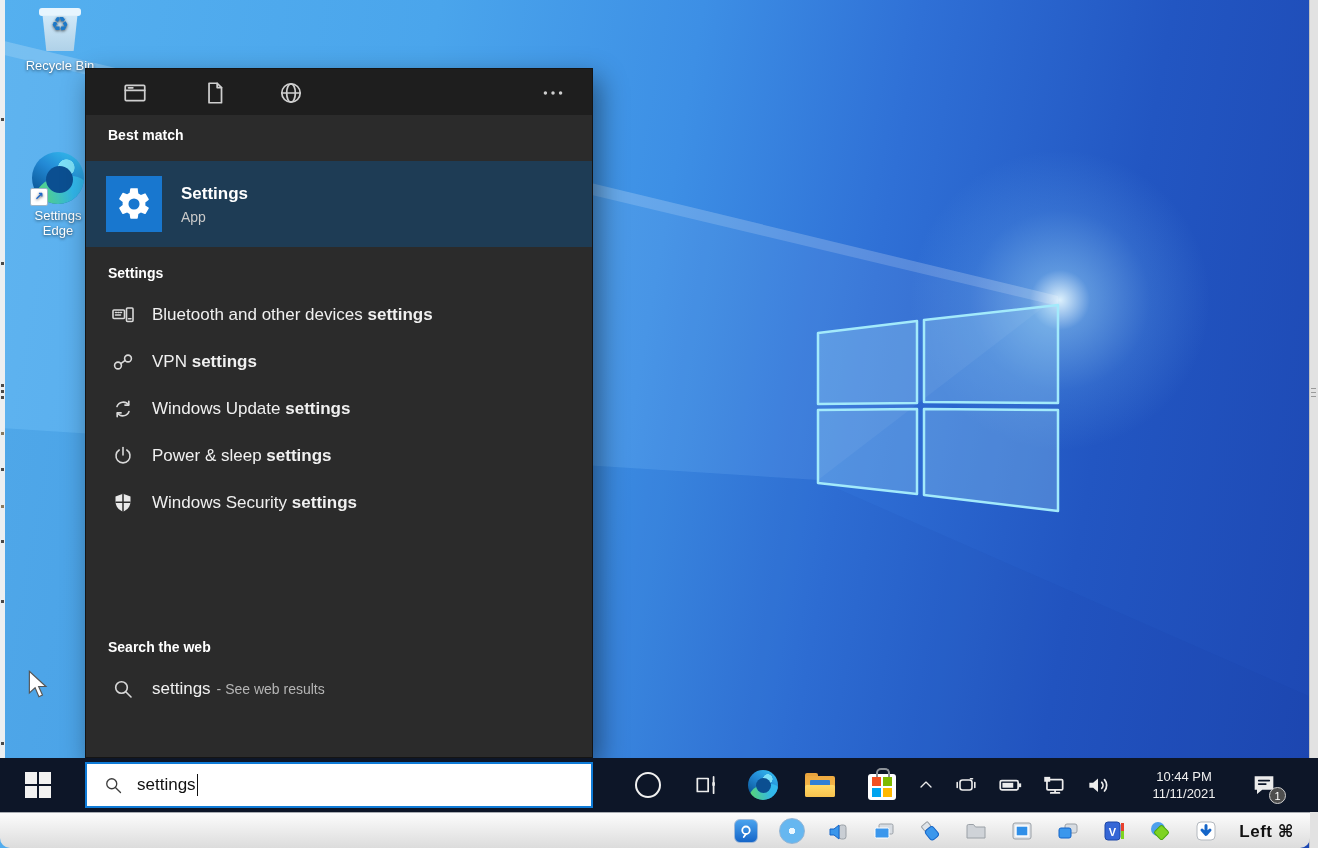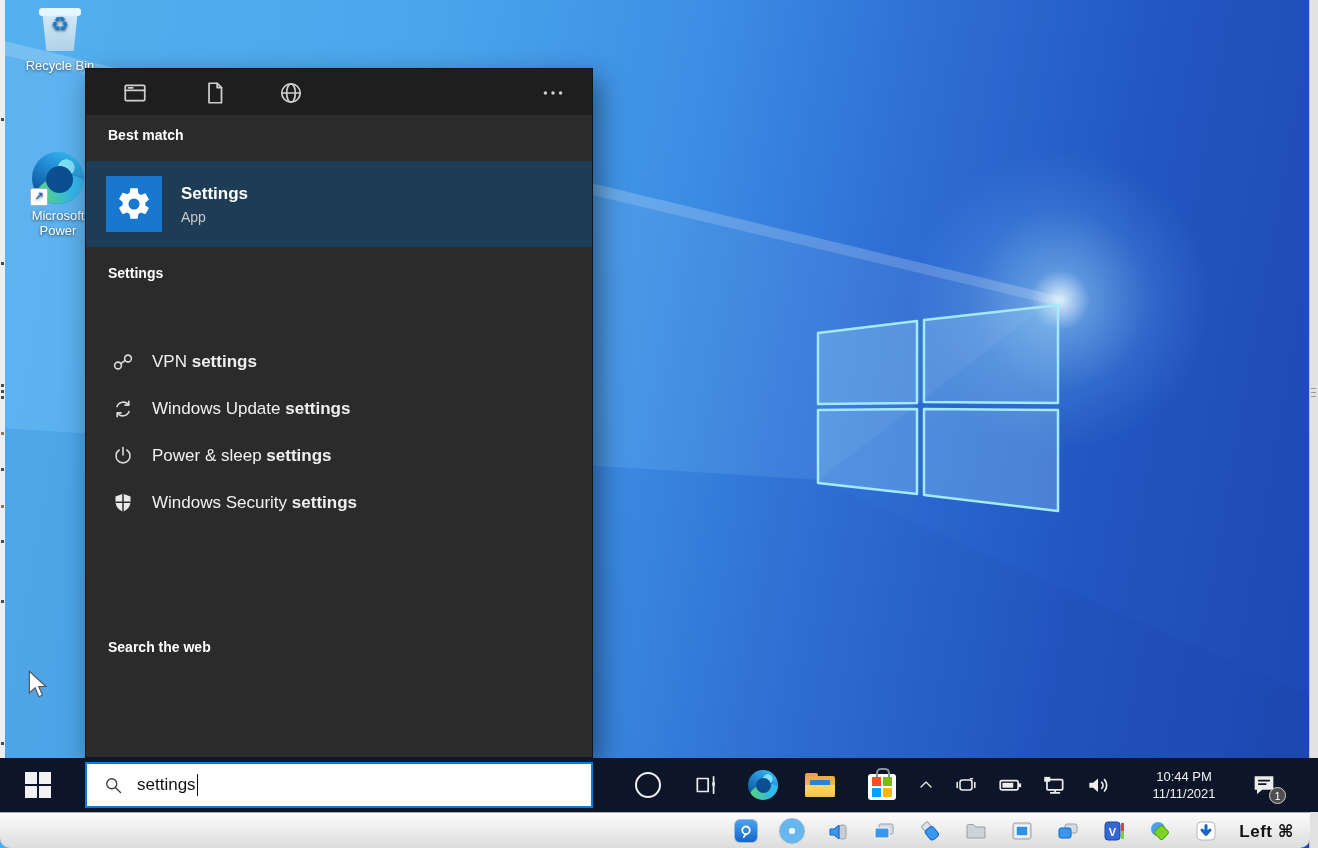--- a/index.html
+++ b/index.html
@@ -125,21 +125,21 @@
         <span class="body"></span>
         <span class="mark">♻</span>
     </div>
     <div>Recycle Bin</div>
   </div>
   <div class="dicon" style="left:18px;top:152px;">
     <div style="position:relative;width:52px;height:52px;margin:0 auto 4px;">
       <div class="edge-orb" style="width:52px;height:52px;"></div>
       <span class="edge-badge">↗</span>
     </div>
-    <div>Microsoft Power</div>
+    <div>Settings Edge</div>
   </div>
 
   <svg class="cursor" width="26" height="28" viewBox="0 0 18 22">
     <path d="M3 1 L3 18 L7.5 14 L10.5 21 L13.3 19.7 L10.3 13 L16 13 Z" fill="#fff" stroke="#555" stroke-width="0.9"></path>
   </svg>
 
   <div class="panel">
 
     <div class="tabsrow">
       <span class="tab" style="left:36px">
@@ -181,20 +181,31 @@
           </svg>
       </div>
       <div class="best-meta">
         <div class="best-title">Settings</div>
         <div class="best-sub">App</div>
       </div>
     </div>
 
     <div class="sec-label" style="top:196px">Settings</div>
 
+    <div class="result-item" style="top:222px">
+      <span class="ric">
+        <svg viewBox="0 0 24 24" class="lin" width="24" height="24">
+            <rect x="2" y="7" width="11.5" height="8.5" rx="1"></rect>
+            <path d="M4.5 9.5h1M7 9.5h1M9.5 9.5h1M4.5 12h5"></path>
+            <rect x="15.5" y="5" width="6.5" height="13.5" rx="1"></rect>
+            <path d="M17.5 15.8h2.5"></path>
+          </svg>
+      </span>
+      <span class="rtxt"><span>Bluetooth and other devices </span><b>settings</b></span>
+    </div>
 
     <div class="result-item" style="top:269px">
       <span class="ric">
         <svg viewBox="0 0 24 24" class="lin" width="24" height="24">
             <circle cx="7" cy="15.5" r="3.4"></circle>
             <circle cx="17" cy="8.5" r="3.4"></circle>
             <path d="M9.8 13.6l4.4-3.2"></path>
           </svg>
       </span>
       <span class="rtxt"><span>VPN </span><b>settings</b></span>
@@ -229,20 +240,29 @@
             <path d="M12 2.8v18M4.5 11.2h15" stroke="#2b2b2b" stroke-width="1.5"></path>
           </svg>
       </span>
       <span class="rtxt"><span>Windows Security </span><b>settings</b></span>
     </div>
 
 
 
     <div class="sec-label" style="top:570px">Search the web</div>
 
+    <div class="result-item" style="top:596px">
+      <span class="ric">
+        <svg viewBox="0 0 24 24" class="lin" width="24" height="24">
+            <circle cx="10.5" cy="10.5" r="5.8"></circle>
+            <path d="M15 15l5 5"></path>
+          </svg>
+      </span>
+      <span class="rtxt"><span>settings</span><span class="websuffix">- See web results</span></span>
+    </div>
   </div>
 
   <div class="taskbar">
 
     <div class="tbtn" style="left:16px">
       <span class="startlogo">
           <i></i>
           <i></i>
           <i></i>
           <i></i>

